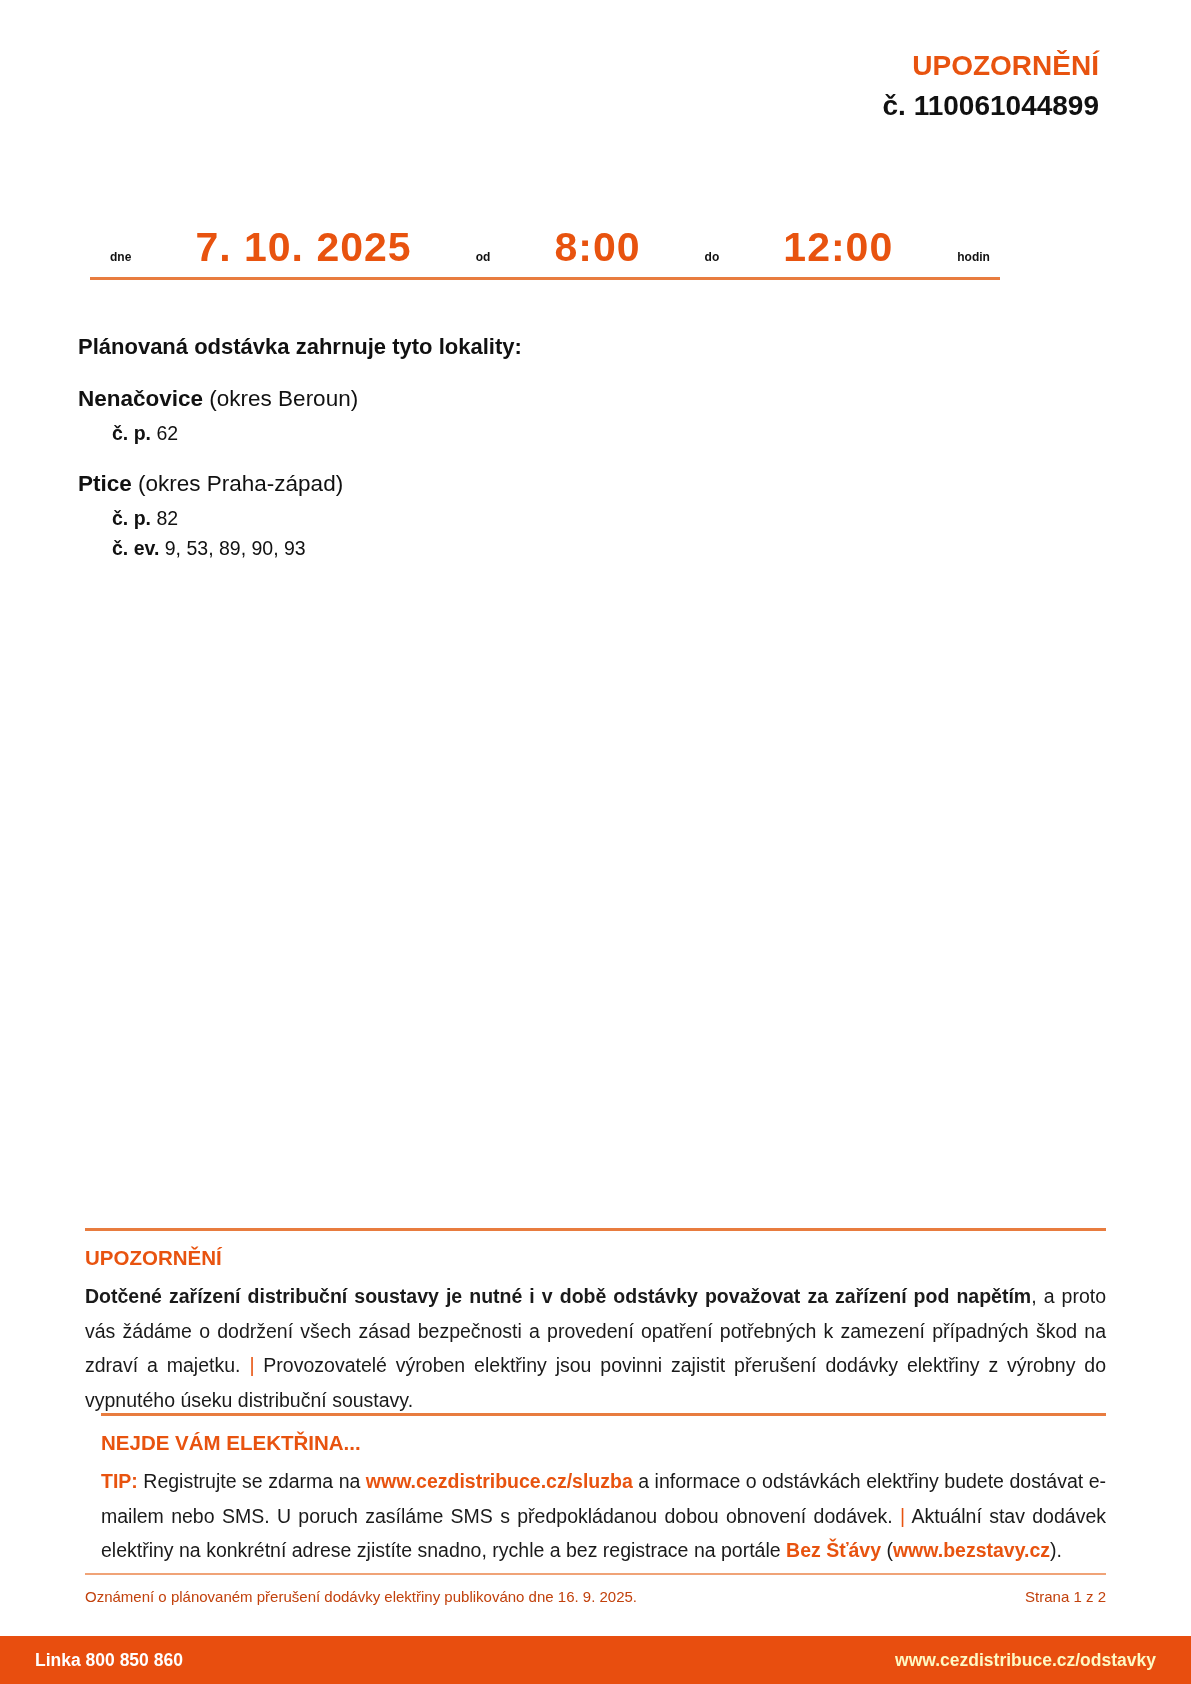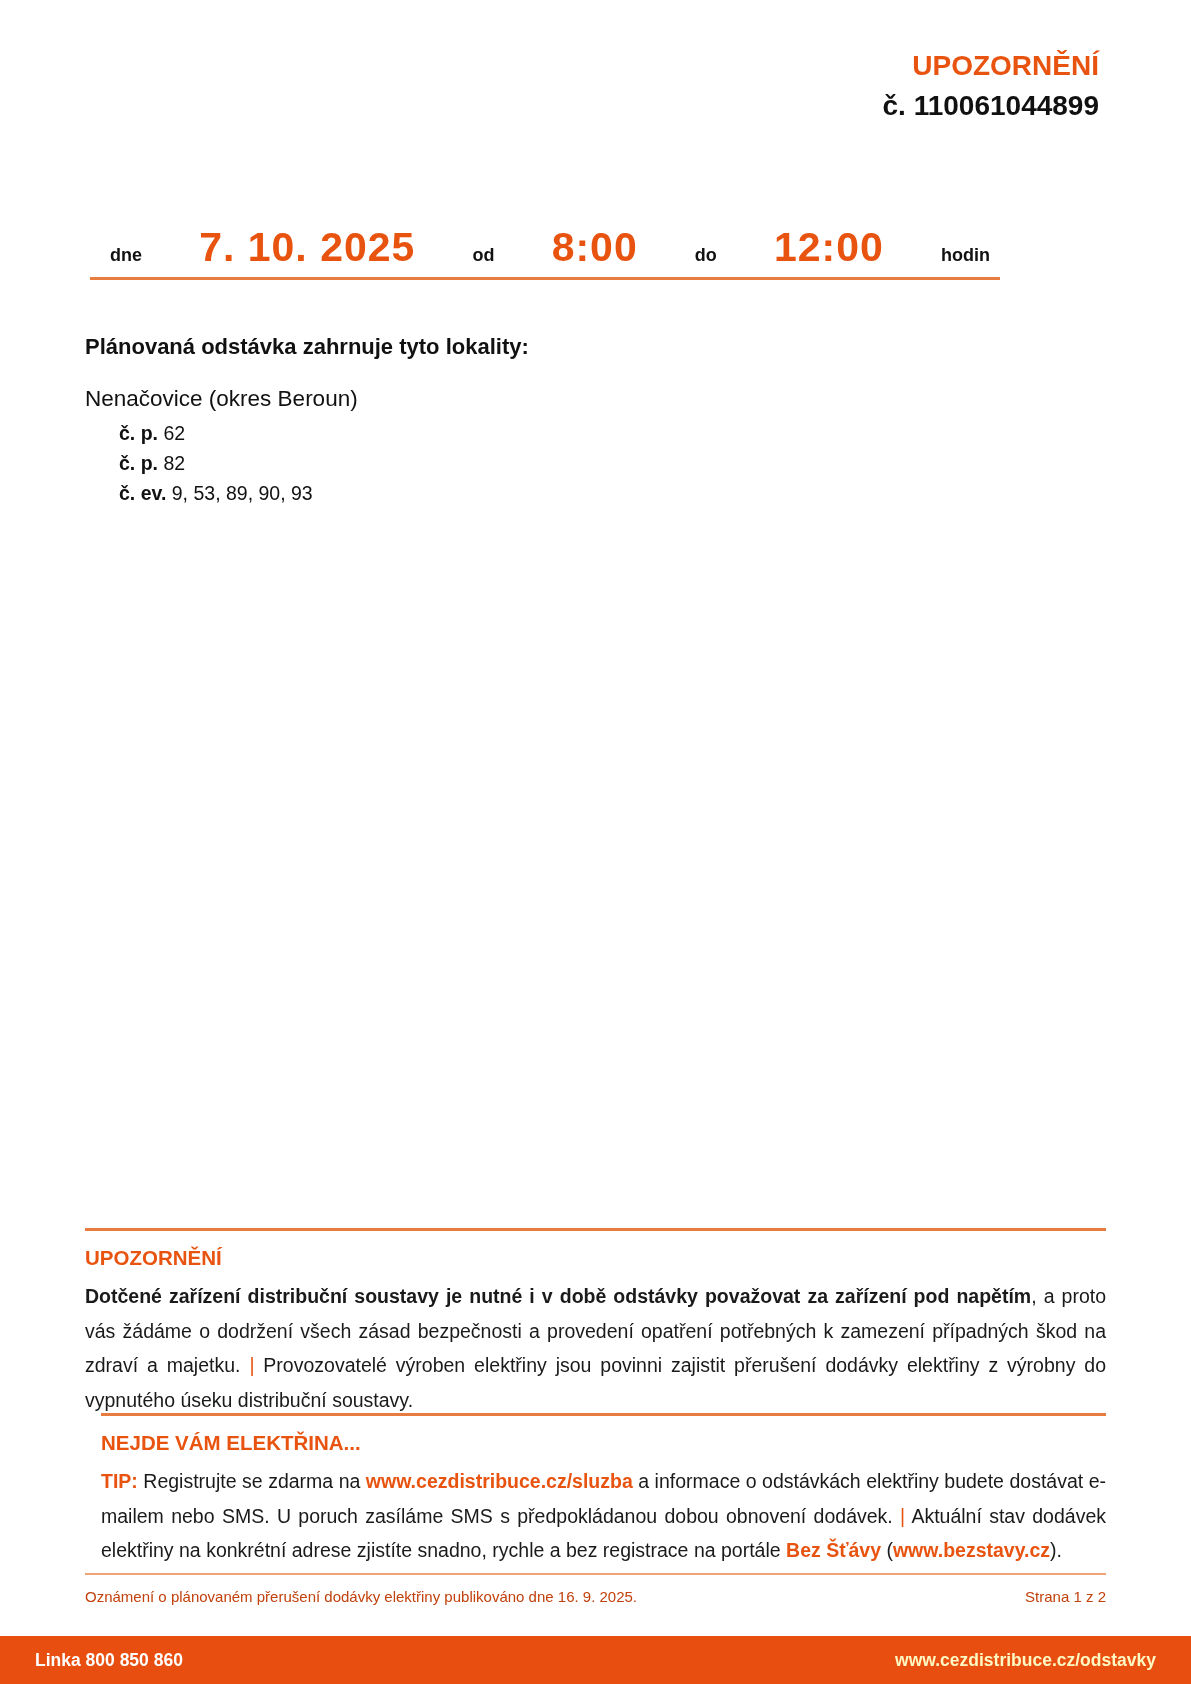--- a/index.html
+++ b/index.html
@@ -23,31 +23,31 @@
     position:absolute;top:46px;right:92px;
     text-align:right;font-size:28px;font-weight:700;line-height:40px;
   }
   .notice-title .orange{color:var(--accent);}
   .notice-title .black{color:#111;}
   
   .schedule{
     position:absolute;top:224px;left:110px;width:880px;
     display:flex;align-items:baseline;justify-content:space-between;
   }
-  .sched-label{font-size:18px;font-weight:700;color:#111;}
+  .sched-label{font-size:12px;font-weight:700;color:#111;}
   .sched-value{font-size:41px;font-weight:700;color:var(--accent);letter-spacing:1px;}
   .date-underline{
     position:absolute;top:277px;left:90px;width:910px;height:3px;
     background:var(--divider);
   }
   
-  .localities{position:absolute;top:334px;left:85px;right:85px;}
+  .localities{position:absolute;top:334px;left:78px;right:85px;}
   .loc-heading{font-size:22px;font-weight:700;margin:0 0 26px 0;}
   .loc-name-line{font-size:22.5px;margin:26px 0 10px 0;}
-  .loc-name{font-weight:400;}
+  .loc-name{font-weight:700;}
   .loc-district{font-weight:400;}
   .loc-entry{font-size:19.5px;margin:7px 0 0 34px;}
   .loc-entry b{font-weight:700;}
   
   .section{position:absolute;left:85px;right:85px;border-top:3px solid var(--divider);}
   #warning-section{top:1228px;}
   #tip-section{top:1413px;margin-left:16px;}
   .sec-heading{
     margin:15px 0 9px 0;
     font-size:20.5px;font-weight:700;color:var(--accent);
@@ -109,20 +109,24 @@
         <span class="loc-name">Nenačovice</span>
         <span class="loc-district">(okres Beroun)</span>
       </p>
       <p class="loc-entry">
         <b>č. p.</b>
         <span>62</span>
       </p>
     </div>
 
     <div>
+      <p class="loc-name-line">
+        <span class="loc-name">Ptice</span>
+        <span class="loc-district">(okres Praha-západ)</span>
+      </p>
       <p class="loc-entry">
         <b>č. p.</b>
         <span>82</span>
       </p>
       <p class="loc-entry">
         <b>č. ev.</b>
         <span>9, 53, 89, 90, 93</span>
       </p>
     </div>
   </div>

